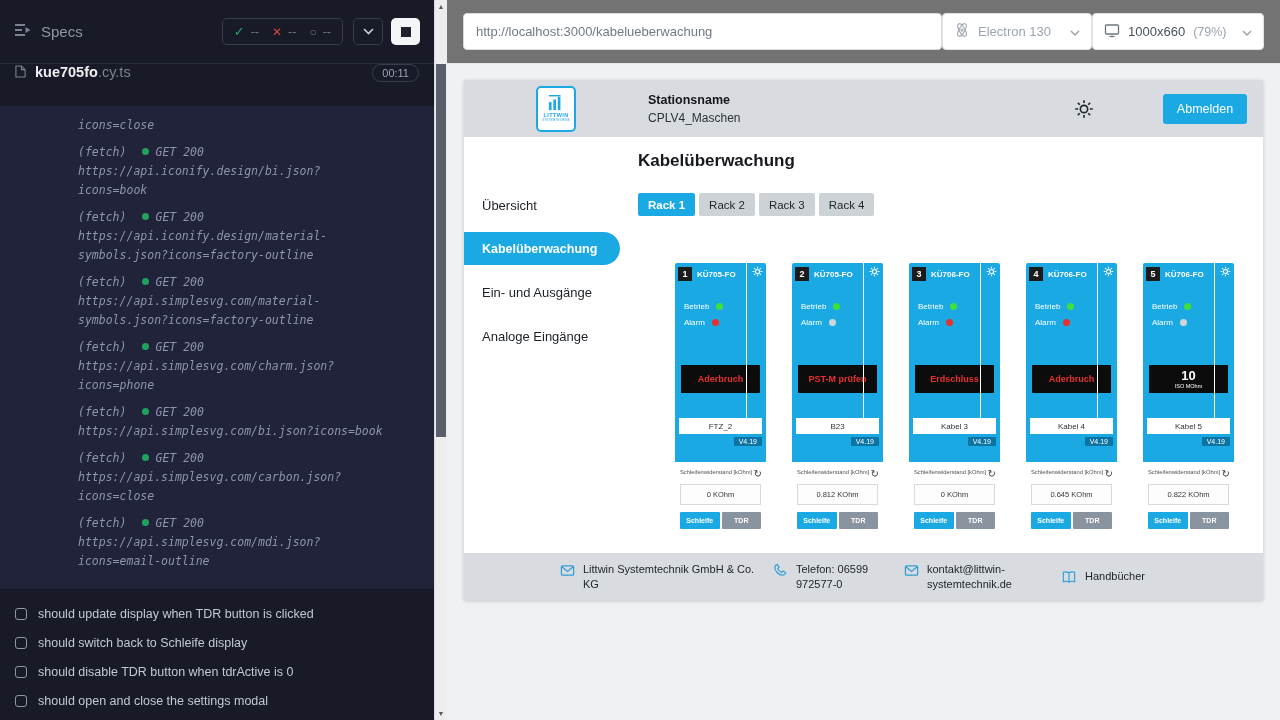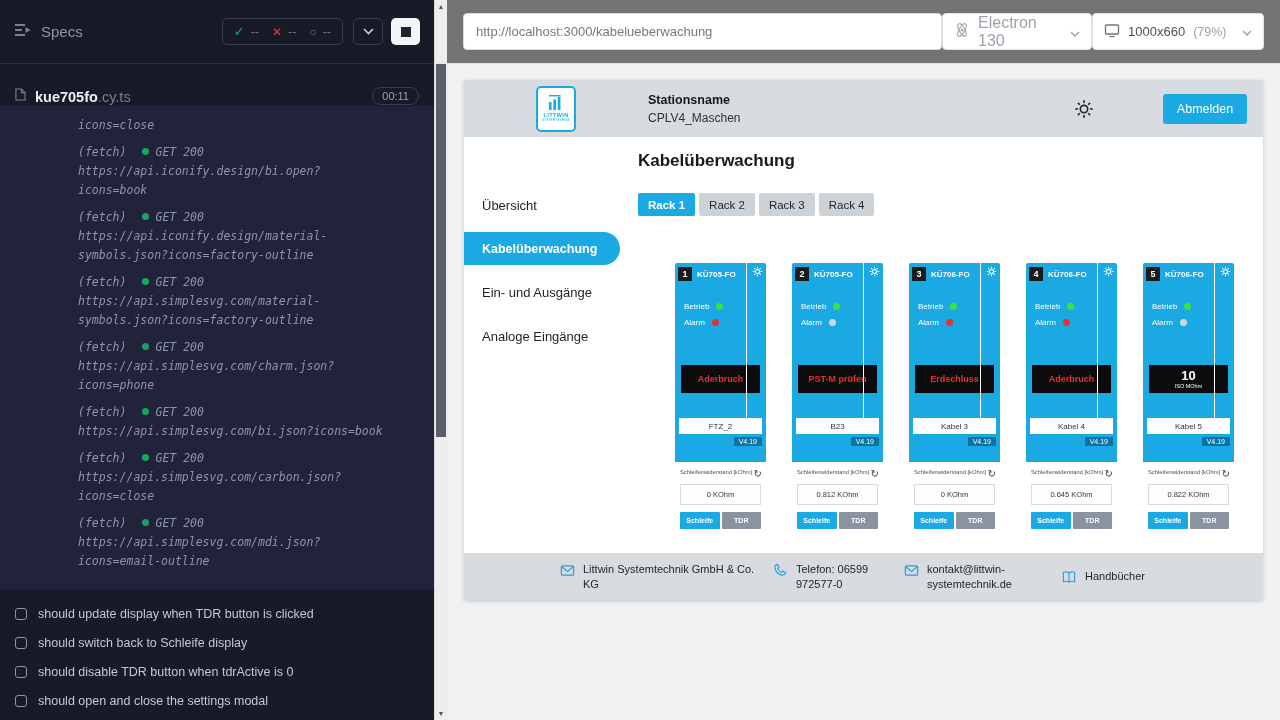--- a/index.html
+++ b/index.html
@@ -17,21 +17,21 @@
   .stat { display:flex; gap:6px; align-items:center; }
   .glyph-pass { color:#1fa868; font-size:13px; }
   .glyph-fail { color:#d6453f; font-size:12px; }
   .glyph-pend { color:#70768a; font-size:12px; }
   .sq-btn { width:30px; height:27px; border:1px solid #383c4e; border-radius:5px; margin-left:10px;
     display:flex; align-items:center; justify-content:center; background:transparent; }
   .stop-btn { width:29px; height:27px; background:#f4f5f7; border-radius:5px; margin-left:8px;
     display:flex; align-items:center; justify-content:center; border:none; }
   .stop-sq { width:10px; height:10px; background:#20222f; }
 
-  .spec-row { height:42px; min-height:42px; display:flex; align-items:flex-end; padding:0 15px;
+  .spec-row { height:42px; min-height:42px; display:flex; align-items:flex-start; padding:0 15px;
     border-bottom:1px solid #23263300; }
   .spec-name { color:#eceff4; font-size:14.5px; font-weight:bold; margin-left:9px; }
   .spec-ext { color:#7b8291; font-size:14.5px; }
   .spec-time { margin-left:auto; border:1px solid #383c4e; border-radius:11px; padding:2px 9px;
     font-size:11px; color:#9aa2b8; }
 
   .log { background:#20233a; padding:10px 16px 10px 78px;
     font-family:"DejaVu Sans Mono", monospace; font-style:italic; font-size:11.5px;
     line-height:19px; color:#8d95ad; }
   .log-entry { margin-bottom:8px; }
@@ -51,21 +51,21 @@
   .sb-thumb { position:absolute; top:64px; left:1px; width:10px; height:373px; background:#5b5f6b; }
 
   
   .browser { flex:1; display:flex; flex-direction:column; background:#f0f1f3; }
   .chrome { height:64px; min-height:64px; background:#737373; border-bottom:1px solid #e4e6e9;
     display:flex; align-items:center; padding:0 16px; gap:0; }
   .url-input { flex:1; height:37px; border:1px solid #d7dbdf; border-radius:4px; padding:0 12px;
     font-size:13px; color:#707a86; background:#fff; font-family:inherit; outline:none; }
   .sel { height:37px; border:1px solid #dfe2e6; border-radius:4px; background:#fff;
     display:flex; align-items:center; padding:0 11px; gap:8px; }
-  .sel-browser { width:150px; color:#9aa3ae; font-size:16px; }
+  .sel-browser { width:150px; color:#9aa3ae; font-size:13px; }
   .sel-viewport { width:172px; font-size:13px; }
   .vp-size { color:#49525e; } .vp-zoom { color:#9aa3ae; font-size:12.5px; }
   .sel-chev { margin-left:auto; }
 
   .stage { flex:1; padding:16px 17px; }
   .app { width:799px; height:520px; background:#fff; position:relative;
     box-shadow:0 1px 4px rgba(0,0,0,.18); overflow:hidden; }
 
   .app-header { height:57px; background:#d8dbdf; display:flex; align-items:center; padding:0 16px; }
   .logo { margin-left:56px; width:40px; height:46px; background:#fff; border:2px solid #1ba9e4;
@@ -187,21 +187,21 @@
       <span class="spec-ext">.cy.ts</span>
       <span class="spec-time">00:11</span>
     </div>
 
     <div class="log">
       <div class="log-entry">
         <span class="log-url">icons=close</span>
       </div>
       <div class="log-entry">
         <div><span class="log-prefix">(fetch)</span><span class="log-dot"></span><span>GET 200</span></div>
-        <span class="log-url">https://api.iconify.design/bi.open?icons=book</span>
+        <span class="log-url">https://api.iconify.design/bi.json?icons=book</span>
       </div>
       <div class="log-entry">
         <div><span class="log-prefix">(fetch)</span><span class="log-dot"></span><span>GET 200</span></div>
         <span class="log-url">https://api.iconify.design/material-symbols.json?icons=factory-outline</span>
       </div>
       <div class="log-entry">
         <div><span class="log-prefix">(fetch)</span><span class="log-dot"></span><span>GET 200</span></div>
         <span class="log-url">https://api.simplesvg.com/material-symbols.json?icons=factory-outline</span>
       </div>
       <div class="log-entry">

